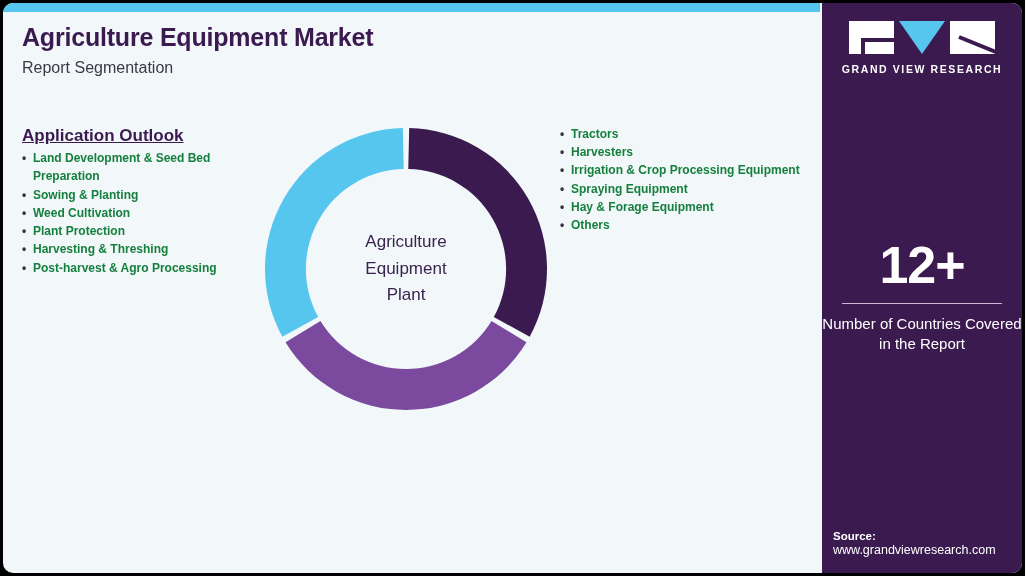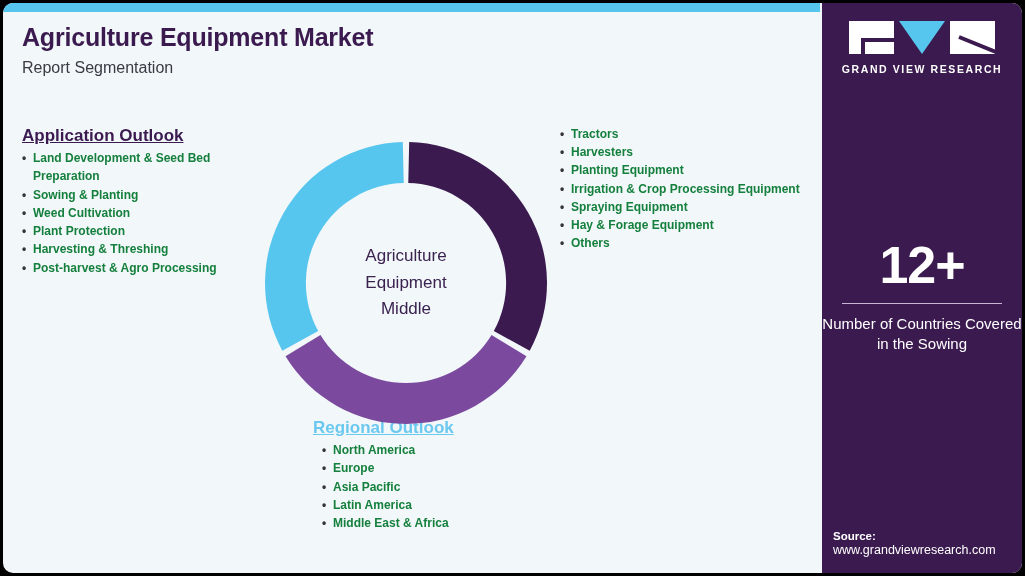--- a/index.html
+++ b/index.html
@@ -61,21 +61,21 @@
 
   #product-outlook { position:absolute; left:557px; top:113px; width:260px; }
   #product-outlook .outlook-heading { color:#7B4A9E; }
 
   #regional-outlook { position:absolute; left:305px; top:405px; width:260px; }
   #regional-outlook .outlook-heading { color:#6BC8EF; margin-left:5px; }
   #regional-outlook .outlook-list { margin-left:14px; }
 
   
   #donut-chart {
-    position:absolute; left:253px; top:121px;
+    position:absolute; left:253px; top:107px;
     width:300px; height:300px;
   }
   #donut-center-label {
     position:absolute; left:0; top:0; width:300px; height:300px;
     display:flex; flex-direction:column; align-items:center; justify-content:center;
     font-size:17px; color:#3B2350; line-height:1.55; text-align:center;
     pointer-events:none;
   }
 
   
@@ -160,71 +160,60 @@
         <li>Plant Protection</li>
         <li>Harvesting &amp; Threshing</li>
         <li>Post-harvest &amp; Agro Processing</li>
       </ul>
     </div>
 
     <div id="product-outlook">
       <ul class="outlook-list">
         <li>Tractors</li>
         <li>Harvesters</li>
-        <li>Planting Equipment</li>
         <li>Irrigation &amp; Crop Processing Equipment</li>
         <li>Spraying Equipment</li>
         <li>Hay &amp; Forage Equipment</li>
         <li>Others</li>
       </ul>
     </div>
 
-    <div id="regional-outlook">
-      <div class="outlook-heading">Regional Outlook</div>
-      <ul class="outlook-list">
-        <li>North America</li>
-        <li>Europe</li>
-        <li>Asia Pacific</li>
-        <li>Latin America</li>
-        <li>Middle East &amp; Africa</li>
-      </ul>
-    </div>
 
     <div id="donut-chart">
       <svg width="300" height="300" viewBox="0 0 300 300">
         <g id="donut-segments" transform="translate(150,150)">
             <path d="M 3.198914033762169 -140.96370791450047 A 141 141 0 0 1 123.677609082488 67.71151313948964 L 87.81110244856649 48.075174329037644 A 100.11 100.11 0 0 0 2.27122896397114 -100.08423261929532 Z" fill="#3B1A4F"></path>
             <path d="M 120.47869504872585 73.25219477501082 A 141 141 0 0 1 -120.47869504872581 73.25219477501085 L -85.53987348459533 52.009058290257705 A 100.11 100.11 0 0 0 85.53987348459535 52.009058290257684 Z" fill="#7B4A9E"></path>
             <path d="M -123.67760908248805 67.71151313948958 A 141 141 0 0 1 -3.198914033762249 -140.96370791450047 L -2.2712289639711964 -100.08423261929532 A 100.11 100.11 0 0 0 -87.81110244856652 48.0751743290376 Z" fill="#57C6EF"></path>
           </g>
       </svg>
       <div id="donut-center-label">
         <span>Agriculture</span>
         <span>Equipment</span>
-        <span>Middle</span>
+        <span>Plant</span>
       </div>
     </div>
 
   </div>
 
   <div id="side-panel">
 
     <div id="logo-block">
       <div id="logo-marks">
         <div class="logo-mark" id="logo-g"></div>
         <div class="logo-mark" id="logo-v"></div>
         <div class="logo-mark" id="logo-r"></div>
       </div>
       <div id="logo-wordmark">GRAND VIEW RESEARCH</div>
     </div>
 
     <div id="stat-block">
       <div id="stat-value">12+</div>
       <div id="stat-divider"></div>
-      <div id="stat-caption">Number of Countries Covered in the Sowing</div>
+      <div id="stat-caption">Number of Countries Covered in the Report</div>
     </div>
 
     <div id="source-block">
       <div id="source-label">Source:</div>
       <div id="source-url">www.grandviewresearch.com</div>
     </div>
 
   </div>
 
 </div>

